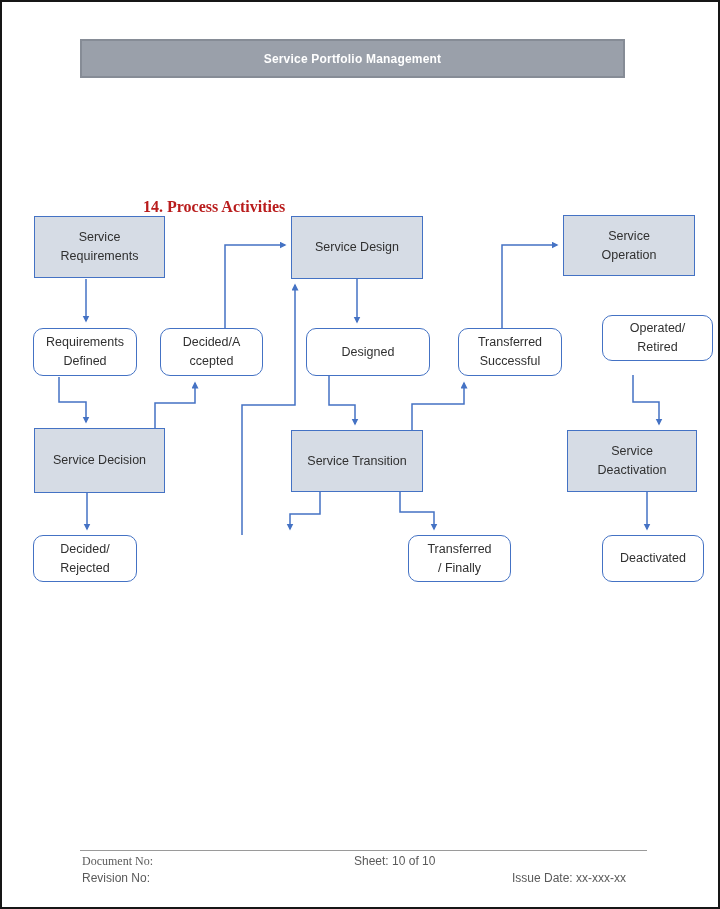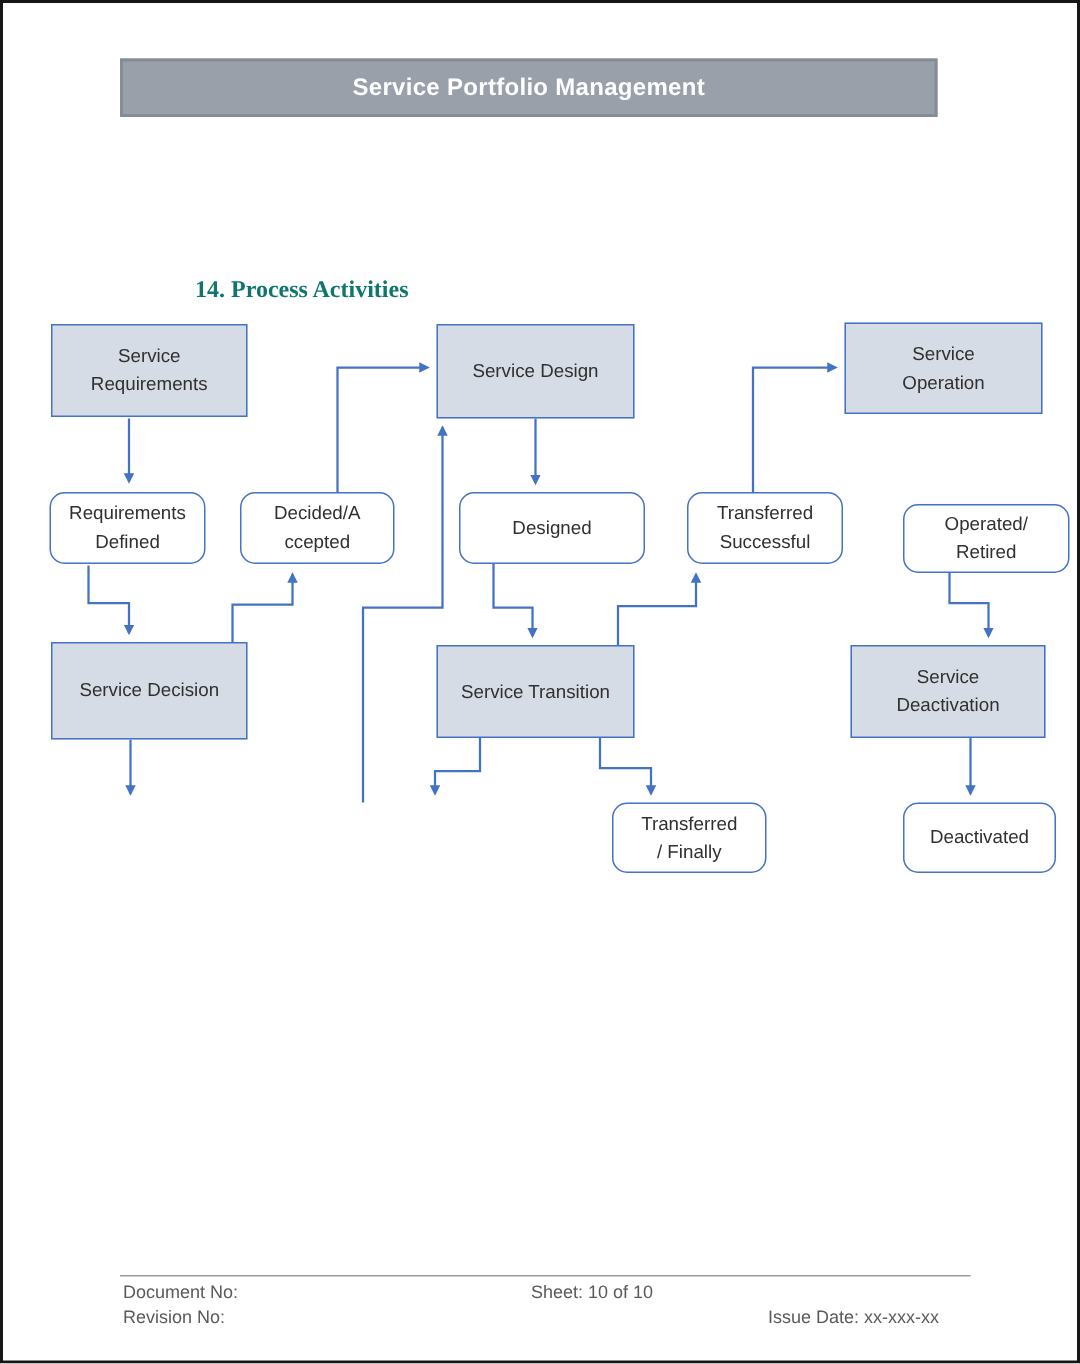--- a/index.html
+++ b/index.html
@@ -6,38 +6,38 @@
   .page{
     position:relative;width:720px;height:909px;box-sizing:border-box;
     background:#fff;border:2px solid #161616;overflow:hidden;
     font-family:"Liberation Sans",sans-serif;
   }
   .header-bar{
     position:absolute;left:78px;top:37px;width:545px;height:39px;
     background:var(--header-bg,#9aa0aa);border:2px solid #868c96;box-sizing:border-box;
     display:flex;align-items:center;justify-content:center;
   }
-  .header-bar span{color:#fff;font-weight:bold;font-size:16px;letter-spacing:.2px;}
+  .header-bar span{color:#fff;font-weight:bold;font-size:12px;letter-spacing:.2px;}
   .section-title{
-    position:absolute;left:125px;top:180px;margin:3px;
-    font-family:"Liberation Serif",serif;font-weight:bold;font-size:16px;color:#0f766e;
+    position:absolute;left:125px;top:180px;margin:16px;
+    font-family:"Liberation Serif",serif;font-weight:bold;font-size:16px;color:#b91c1c;
   }
   .connectors{position:absolute;left:0;top:0;width:720px;height:909px;pointer-events:none;}
   .connectors path.conn{fill:none;stroke:var(--accent,#4472c4);stroke-width:1.5px;}
   .node{
     position:absolute;box-sizing:border-box;display:flex;flex-direction:column;
     align-items:center;justify-content:center;text-align:center;
     font-size:12.5px;line-height:19px;color:#303030;
   }
   .node span{display:block;white-space:nowrap;}
   .process{background:var(--process-fill,#d6dce5);border:1.6px solid var(--accent,#4472c4);}
   .state{background:#fff;border:1.4px solid var(--accent,#4472c4);border-radius:10px;}
   .footer-line{position:absolute;left:78px;top:848px;width:567px;height:1px;background:#9a9a9a;}
   .footer-text{position:absolute;font-size:12px;color:#5a5a5a;white-space:nowrap;}
-  .f-doc{left:80px;top:852px;}
+  .f-doc{left:80px;top:852px;font-family:Liberation Serif, serif;}
   .f-sheet{left:352px;top:852px;}
   .f-rev{left:80px;top:869px;}
   .f-issue{left:510px;top:869px;}
 </style>
 </head>
 <body>
 
 <div class="page">
 
   <div class="header-bar">
@@ -98,23 +98,27 @@
     <span>Decided/A</span>
     <span>ccepted</span>
   </div>
   <div class="node state" style="left:304px;top:326px;width:124px;height:48px">
     <span>Designed</span>
   </div>
   <div class="node state" style="left:456px;top:326px;width:104px;height:48px">
     <span>Transferred</span>
     <span>Successful</span>
   </div>
-  <div class="node state" style="left:600px;top:334px;width:111px;height:46px">
+  <div class="node state" style="left:600px;top:313px;width:111px;height:46px">
     <span>Operated/</span>
     <span>Retired</span>
+  </div>
+  <div class="node state" style="left:31px;top:533px;width:104px;height:47px">
+    <span>Decided/</span>
+    <span>Rejected</span>
   </div>
   <div class="node state" style="left:406px;top:533px;width:103px;height:47px">
     <span>Transferred</span>
     <span>/ Finally</span>
   </div>
   <div class="node state" style="left:600px;top:533px;width:102px;height:47px">
     <span>Deactivated</span>
   </div>
 
   <div class="footer-line"></div>

